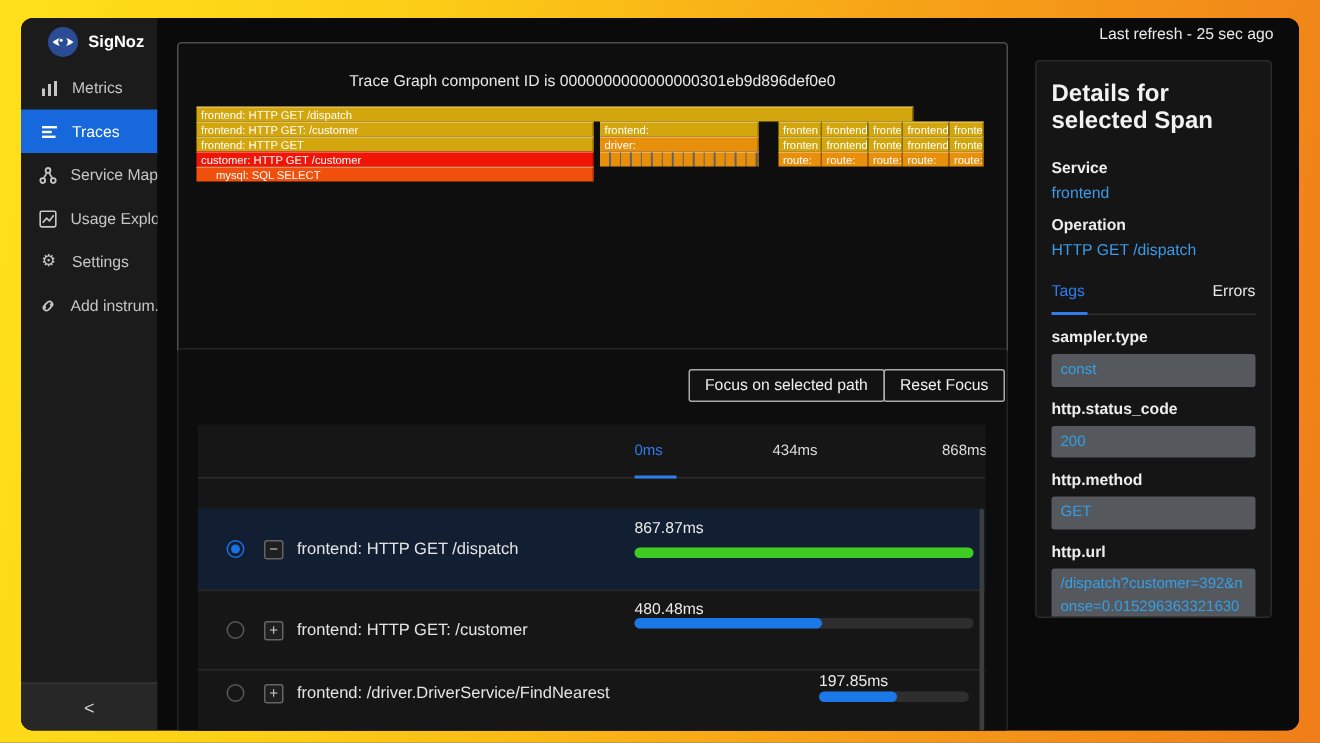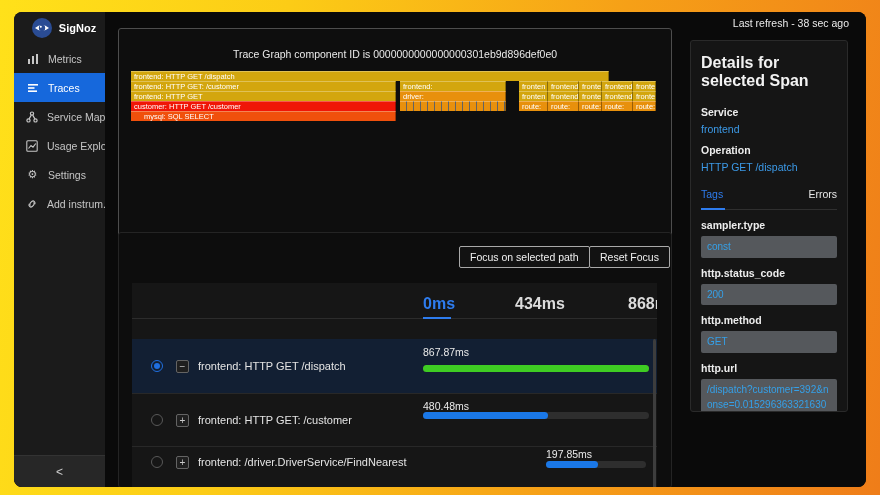--- a/index.html
+++ b/index.html
@@ -58,21 +58,21 @@
   }
   .btn {
     position:absolute; top:13px; height:22px; display:flex; align-items:center;
     padding:0 10px; background:#121212; border:1px solid #a9a9a9; border-radius:2px;
     color:#f0f0f0; font-size:10.5px; cursor:pointer; white-space:nowrap;
   }
   .btn-focus { left:340px; }
   .btn-reset { left:470px; }
   .wtable { position:absolute; left:13px; top:50px; width:525px; height:205px; background:#161616; overflow:hidden; }
   .wt-header { position:relative; height:36px; border-bottom:1px solid #2c2c2c; }
-  .tick { position:absolute; top:12px; font-size:16px; color:#dcdcdc;font-weight:bold; }
+  .tick { position:absolute; top:12px; font-size:10px; color:#dcdcdc; }
   .tick-0 { left:291px; color:#2e7cee; }
   .tick-1 { left:383px; }
   .tick-2 { left:496px; }
   .tick-underline { position:absolute; left:291px; bottom:-1px; width:28px; height:2px; background:#2e7cee; }
   .wt-rows { position:absolute; left:0; right:0; top:36px; bottom:0; }
   .span-row { position:absolute; left:0; right:0; cursor:pointer; }
   .span-row:nth-child(1){ top:20px; height:54px; background:#121f33; }
   .span-row:nth-child(2){ top:74px; height:53px; border-top:1px solid #282828; }
   .span-row:nth-child(3){ top:127px; height:78px; border-top:1px solid #282828; }
   .cluster { position:absolute; left:0; top:0; bottom:0; display:flex; align-items:center; }
@@ -181,21 +181,21 @@
           </span>
           <span class="mi-label">Add instrum...</span>
         </div>
       </div>
     <div class="sidebar-footer">
       <span>&lt;</span>
     </div>
   </div>
 
   <div class="content">
-    <div class="last-refresh">Last refresh - 38 sec ago</div>
+    <div class="last-refresh">Last refresh - 25 sec ago</div>
 
     <div class="flame-panel">
       <div class="flame-title">Trace Graph component ID is 0000000000000000301eb9d896def0e0</div>
       <div class="flame-rows" id="flame-rows">
           <div class="fseg gold" style="left: 12px; width: 478px; top: 0px;">frontend: HTTP GET /dispatch</div>
           <div class="fseg gold" style="left: 12px; width: 265px; top: 10px;">frontend: HTTP GET: /customer</div>
           <div class="fseg gold" style="left: 281px; width: 106px; top: 10px;">frontend:</div>
           <div class="fseg gold" style="left: 400px; width: 29px; top: 10px;">fronten</div>
           <div class="fseg gold" style="left: 429px; width: 31px; top: 10px;">frontend</div>
           <div class="fseg gold" style="left: 460px; width: 23px; top: 10px;">fronter</div>

